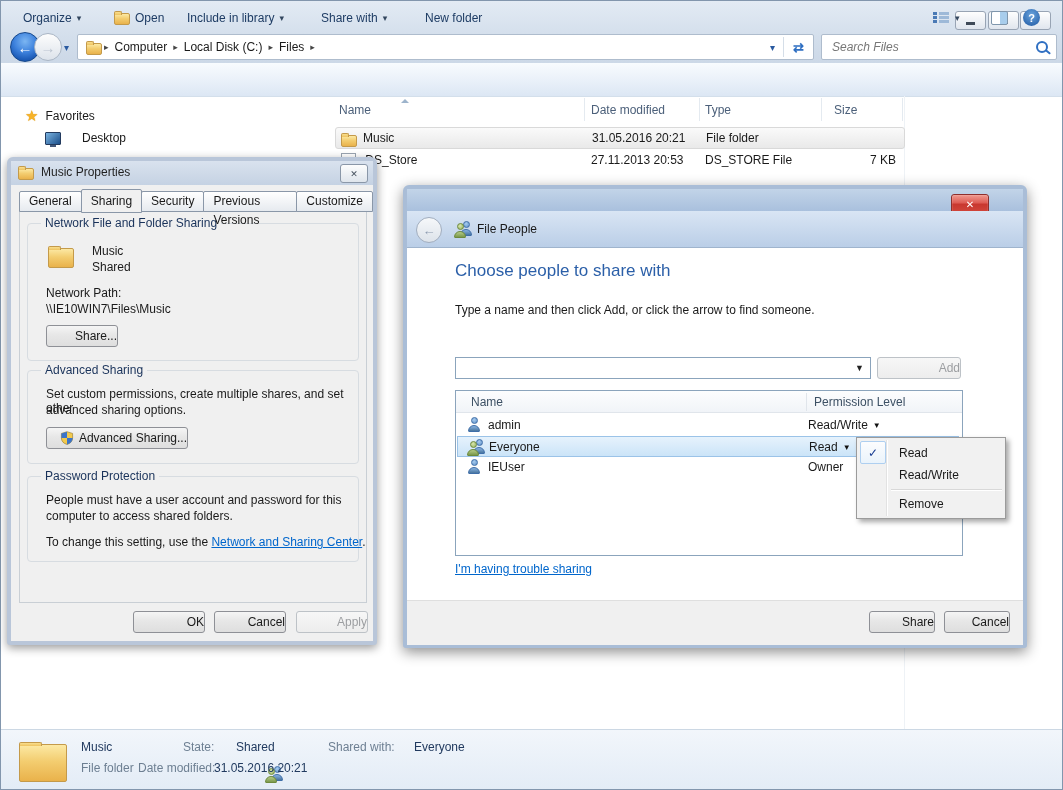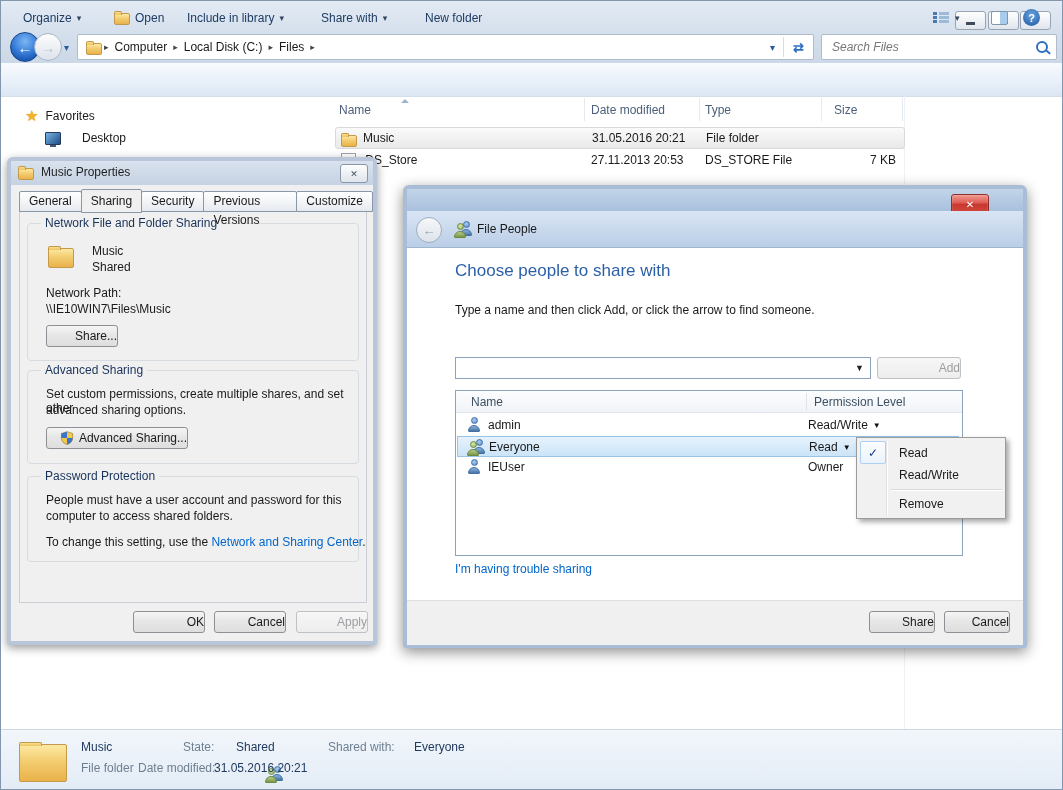--- a/index.html
+++ b/index.html
@@ -97,21 +97,21 @@
   .pd-title{position:absolute;left:0;top:0;width:100%;height:24px;background:linear-gradient(#d9e2ee,#c5d2e3)}
   .pd-close{position:absolute;right:5px;top:3px;width:26px;height:17px;border:1px solid #8a97a8;border-radius:3px;
             background:linear-gradient(#fdfdfd,#dfe5ec);color:#46515e;font-size:9px;display:flex;align-items:center;justify-content:center}
   .tabs{position:absolute;left:9px;top:28px;display:flex;align-items:flex-end;z-index:3}
   .tab{height:19px;line-height:19px;padding:0 9px;background:linear-gradient(#fff,#e6eaef);
        border:1px solid #8a97a8;border-radius:2px 2px 0 0;margin-left:-1px;cursor:default}
   .tab.active{height:22px;line-height:22px;background:#f0f0f0;position:relative;z-index:4;margin-bottom:-1px}
   .pd-page{position:absolute;left:8px;top:48px;width:346px;height:392px;border:1px solid #c9cfd5;background:#f0f0f0}
   .grp{position:absolute;border:1px solid #d7dce1;border-radius:4px}
   .grp .leg{position:absolute;top:-8px;left:13px;background:#f0f0f0;padding:0 4px;color:#19325a;white-space:nowrap}
-  .link{color:#0066cc;cursor:pointer}
+  .link{color:#0066cc;text-decoration:underline;cursor:pointer}
 
   
   .fsdlg{position:absolute;left:403px;top:185px;width:624px;height:463px;box-sizing:border-box;
          border:4px solid #a9bdd7;border-radius:6px 6px 3px 3px;background:#fff;
          box-shadow:0 4px 14px rgba(0,0,0,.45);z-index:20}
   .fs-top{position:absolute;left:0;top:0;width:616px;height:22px;background:linear-gradient(#c2d4e8,#a9c0dd)}
   .fs-close{position:absolute;right:34px;top:5px;width:36px;height:18px;border:1px solid #8e2f2d;border-radius:3px;
             background:linear-gradient(#f09a90 0%,#dd5a52 45%,#c8372f 50%,#d2473c 100%);
             color:#fff;font-size:10px;display:flex;align-items:center;justify-content:center;box-shadow:inset 0 0 1px #fff}
   .fs-nav{position:absolute;left:0;top:22px;width:616px;height:36px;border-bottom:1px solid #9fb4cd;

